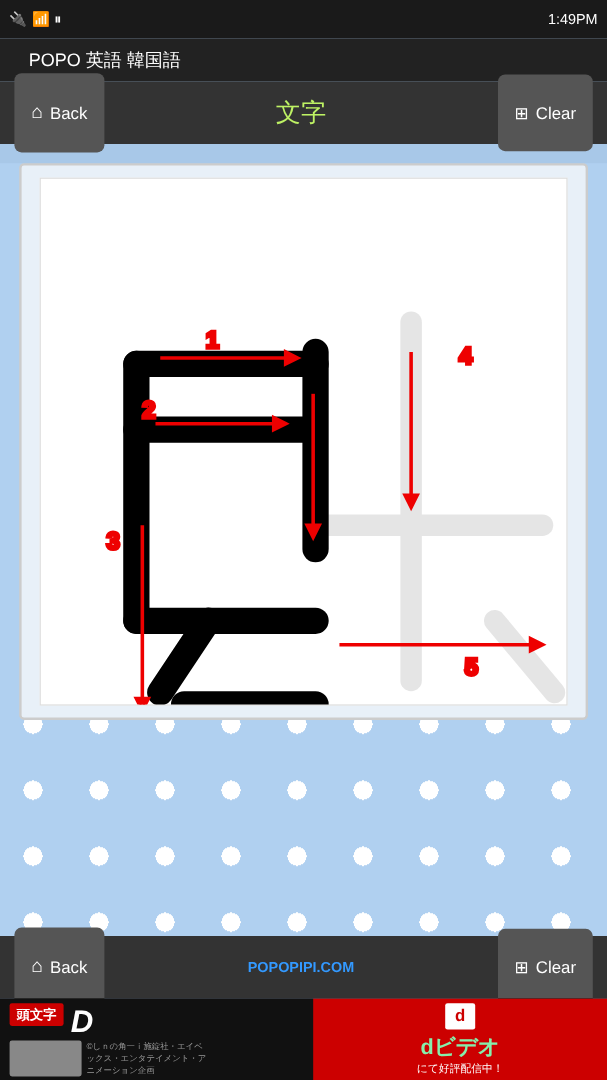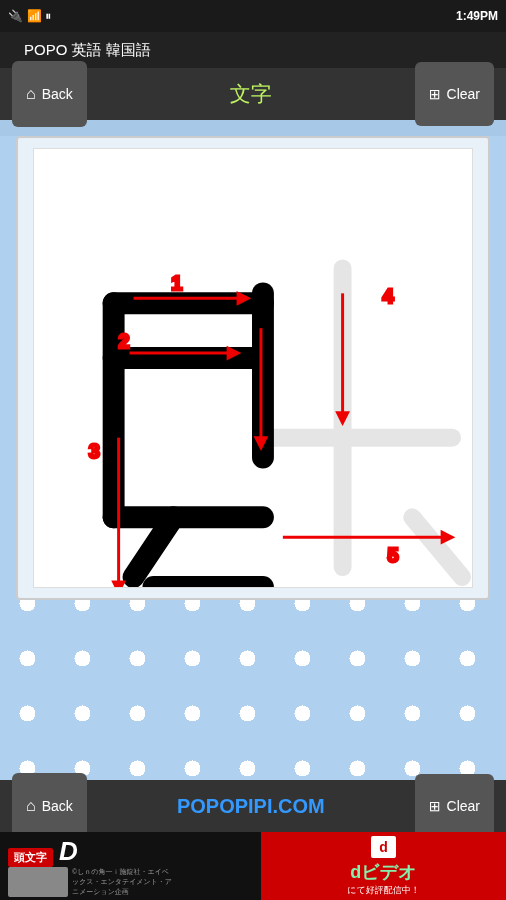--- a/index.html
+++ b/index.html
@@ -17,21 +17,21 @@
       background: #1a1a1a;
       color: white;
       height: 32px;
       display: flex;
       align-items: center;
       justify-content: space-between;
       padding: 0 8px;
       font-size: 12px;
     }
     .status-left { display: flex; align-items: center; gap: 4px; }
-    .status-right { display: flex; align-items: center; gap: 4px; font-weight: bold; }
+    .status-right { display: flex; align-items: center; gap: 4px; font-weight: normal; }
 
     
     .title-bar {
       background: #222;
       color: white;
       height: 36px;
       display: flex;
       align-items: center;
       padding: 0 24px;
       font-size: 15px;
@@ -93,21 +93,21 @@
       height: 52px;
       display: flex;
       align-items: center;
       justify-content: space-between;
       padding: 0 12px;
       z-index: 2;
     }
     .bottom-link {
       color: #3399ff;
       text-decoration: none;
-      font-size: 20px;
+      font-size: 12px;
       font-weight: bold;
     }
 
     
     .ad-banner {
       position: absolute;
       bottom: 0;
       left: 0;
       right: 0;
       height: 68px;
@@ -273,21 +273,21 @@
   </button>
   <a href="#" class="bottom-link">POPOPIPI.COM</a>
   <button class="nav-btn">
     <span class="grid-icon"></span>
     <span>Clear</span>
   </button>
 </div>
 
 <div class="ad-banner">
   <div class="ad-left">
-    <div style="display:flex; align-items:flex-end; gap:6px;">
+    <div style="display:flex; align-items:flex-start; gap:6px;">
       <div style="background:#cc0000; color:white; padding:2px 6px; font-size:11px; font-weight:bold; border-radius:2px;">頭文字</div>
       <div style="color:white; font-size:26px; font-weight:bold; font-style:italic;">D</div>
     </div>
     <div style="display:flex; align-items:center;">
       <div style="background:#888; width:60px; height:30px; margin-right:4px; border-radius:2px;"></div>
       <div style="font-size:7px; color:#999; max-width:100px;">©しｎの角一ｉ施錠社・エイベックス・エンタテイメント・アニメーション企画</div>
     </div>
   </div>
   <div class="ad-right">
     <div style="background:white; padding:2px 8px; margin-bottom:2px; border-radius:2px;">

